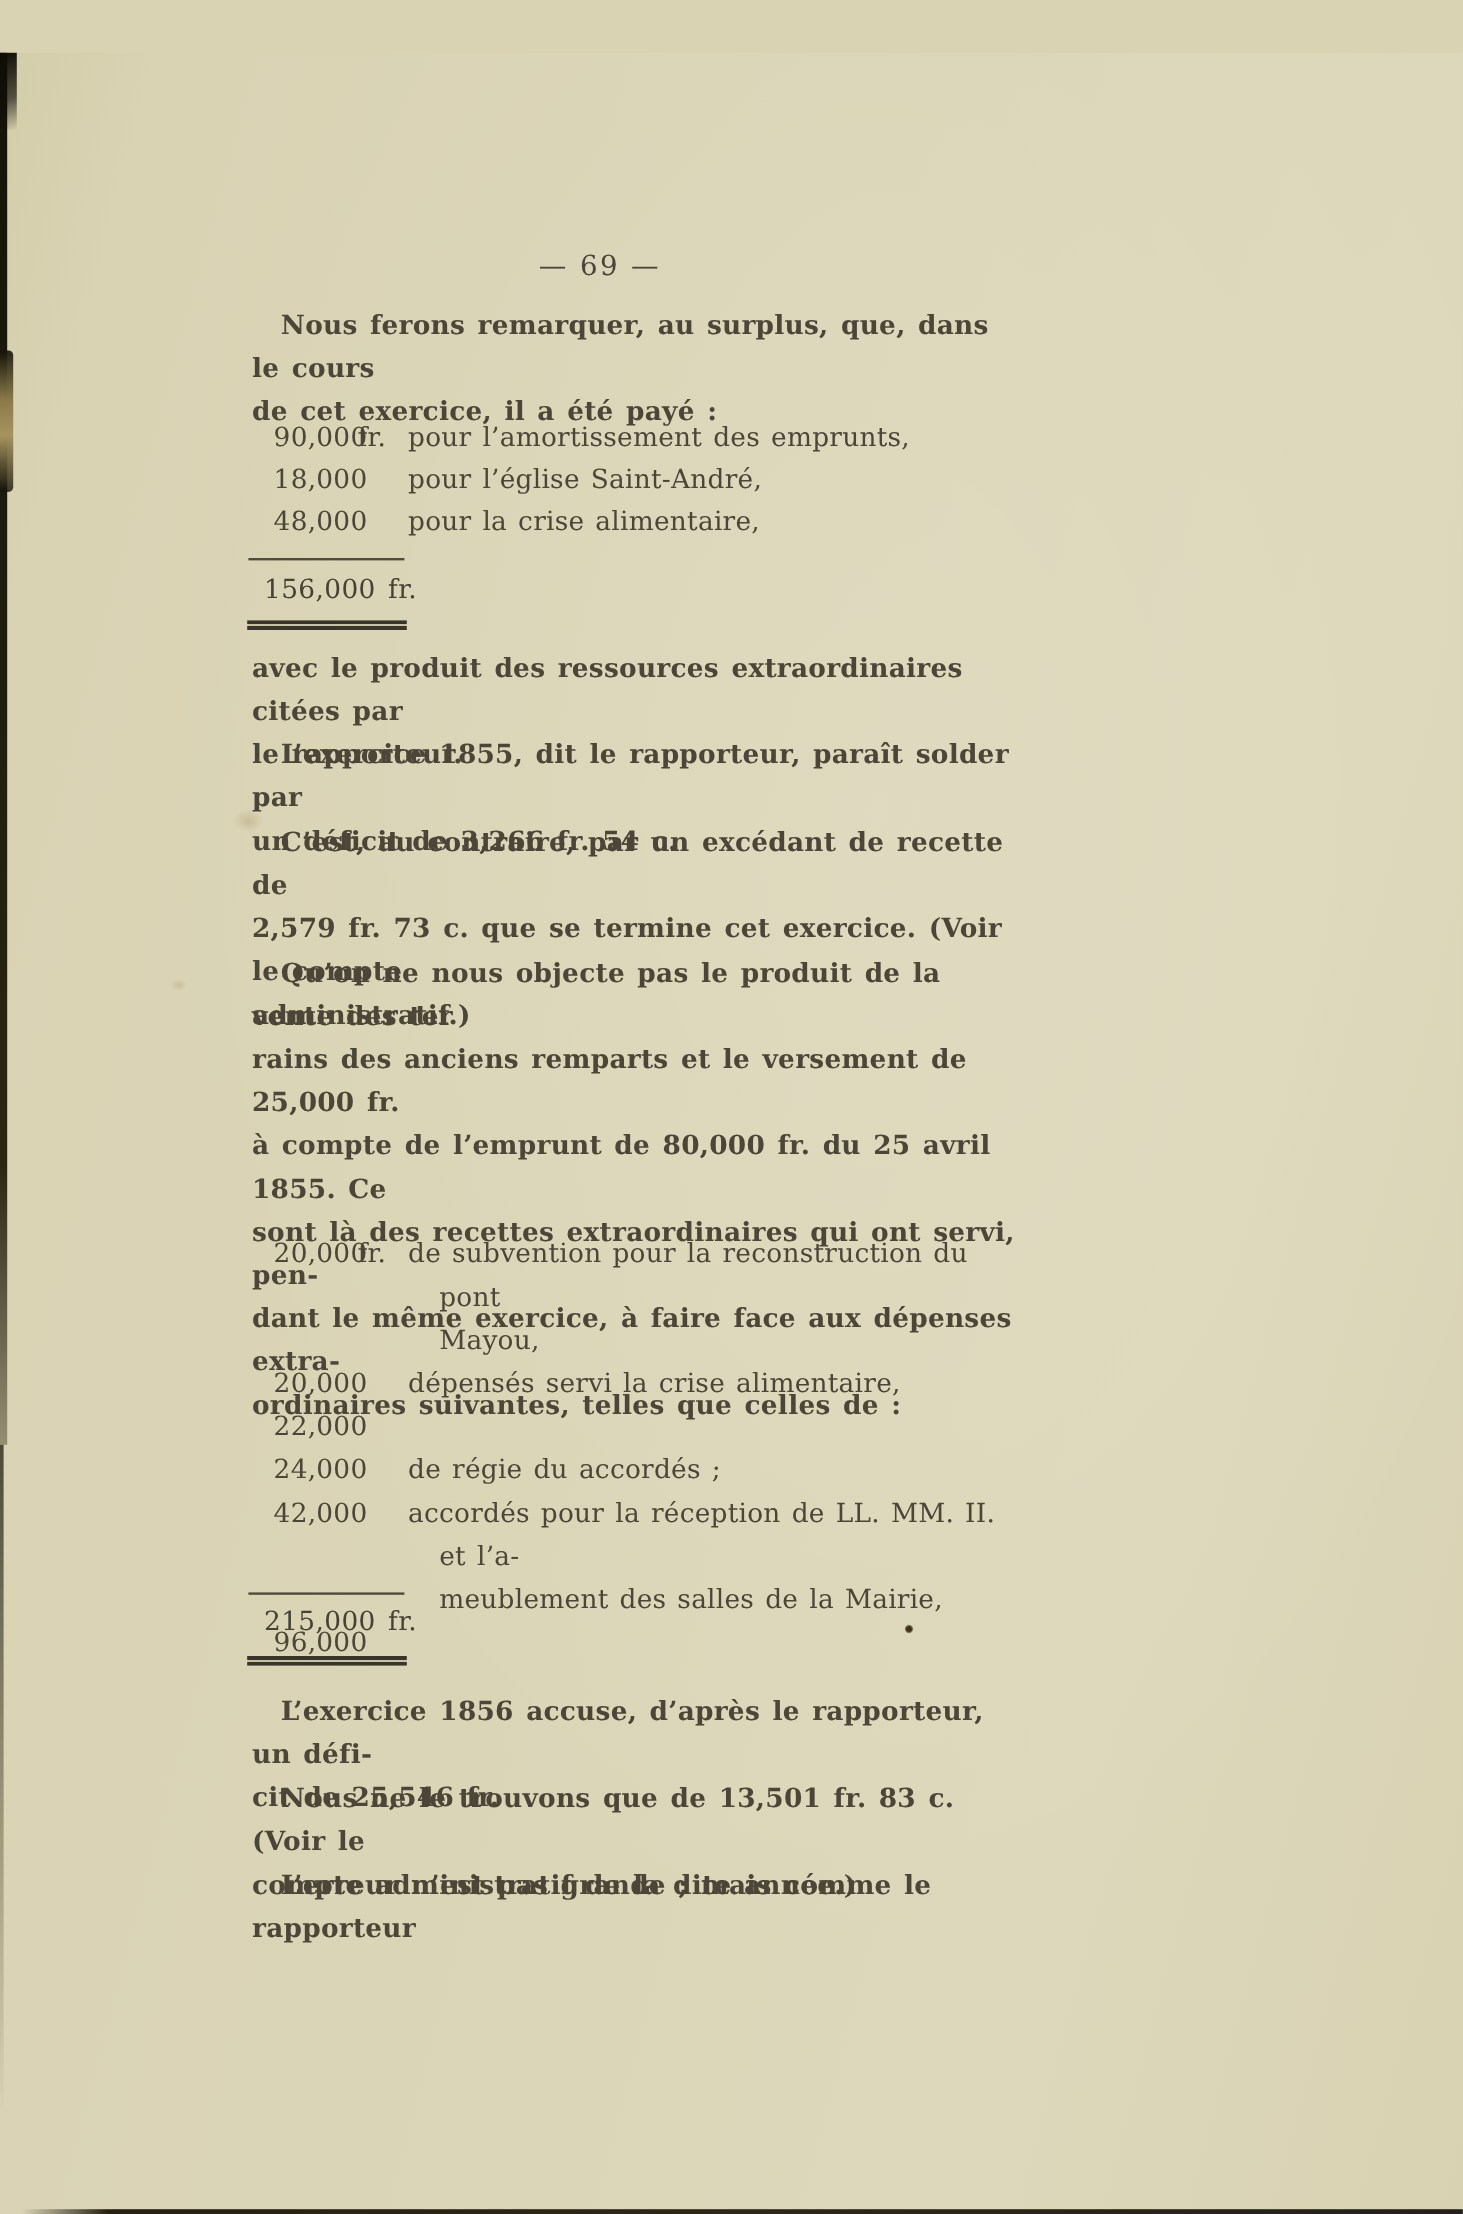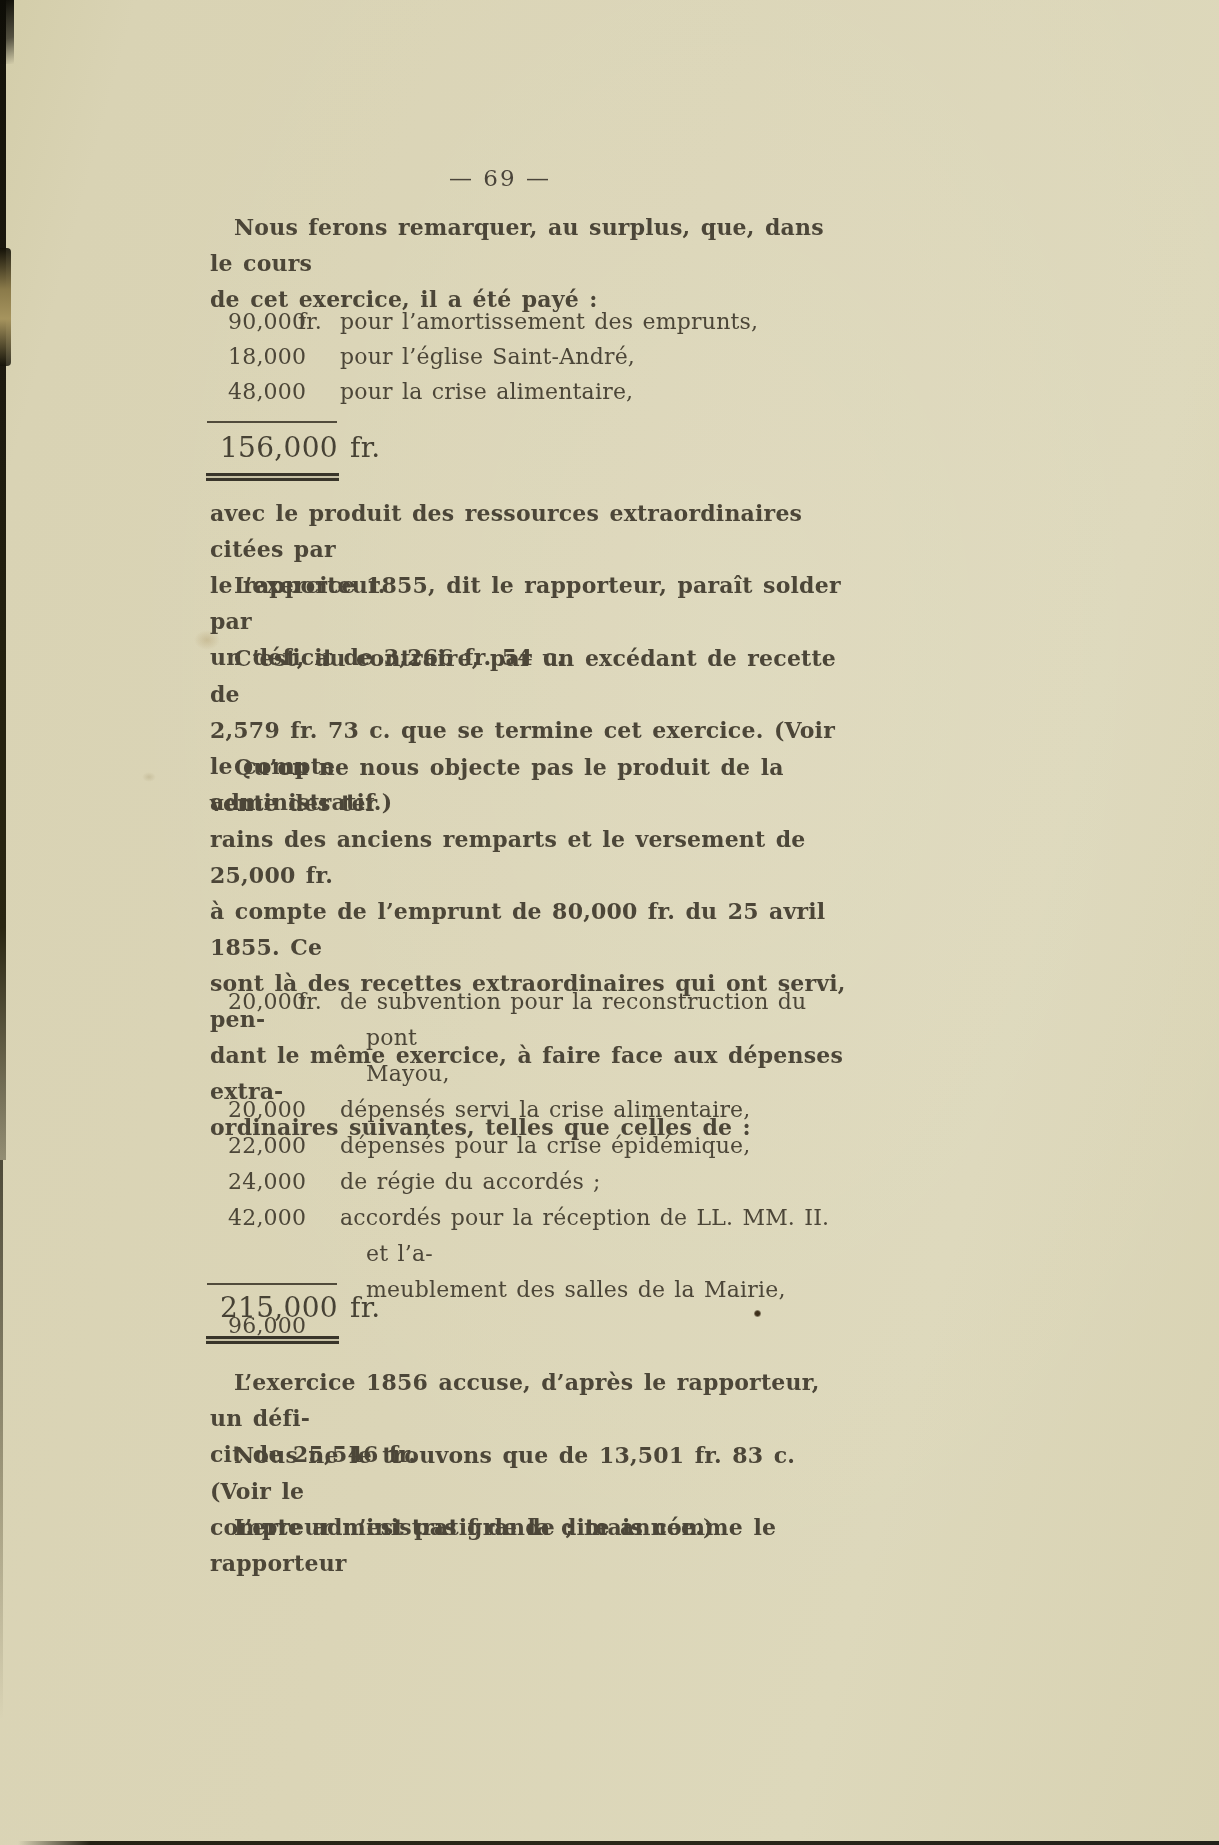--- a/index.html
+++ b/index.html
@@ -6,20 +6,21 @@
   body{
     width:1219px;height:1845px;position:relative;overflow:hidden;
     background:#d9d3b4;
     font-family:"DejaVu Serif","Liberation Serif",serif;
   }
   .page{
     position:absolute;inset:0;
     background:
       radial-gradient(ellipse at 60% 35%, rgba(255,255,250,0.10), rgba(0,0,0,0) 60%),
       linear-gradient(105deg, #d3cda9 0%, #d9d3b4 8%, #dbd5b7 45%, #ddd8bb 75%, #d8d2b2 100%);
+    margin-top: 44px;
   }
   
   .binding-edge{position:absolute;left:0;top:0;width:6px;height:1160px;
     background:linear-gradient(180deg,#141209 0%,#1c1910 30%,#23200f 55%,#2a2612 80%,rgba(42,38,18,0.4) 100%);}
   .binding-edge-lower{position:absolute;left:0;top:1160px;width:3px;height:560px;
     background:linear-gradient(180deg,rgba(30,27,14,0.75),rgba(60,52,25,0.35) 60%,rgba(90,80,40,0) 100%);}
   .binding-notch{position:absolute;left:0;top:248px;width:11px;height:118px;
     background:linear-gradient(180deg,rgba(20,18,8,0.9),#8a7a4a 35%,#a6945e 60%,rgba(20,18,8,0.8) 100%);
     border-radius:0 4px 4px 0;}
   .corner-mark{position:absolute;left:0;top:0;width:14px;height:64px;
@@ -44,21 +45,21 @@
   .mrow{display:flex;align-items:flex-start;}
   .amt{width:70px;flex:none;}
   .unit{width:42px;flex:none;}
   .desc{flex:1;white-space:pre-line;padding-left:26px;text-indent:-26px;}
   .list1 .mrow{line-height:35px;}
   .list2 .mrow{line-height:36px;}
 
   .rule-thin{position:absolute;left:207px;width:130px;height:2px;background:#514b3b;}
   .rule-double{position:absolute;left:206px;width:133px;height:8px;
     background:linear-gradient(180deg,#39352a 0 3px,rgba(57,53,42,0.12) 3px 5px,#39352a 5px 8px);}
-  .total{position:absolute;left:220px;font-size:28px;line-height:36px;
+  .total{position:absolute;left:220px;font-size:22px;line-height:36px;
     color:#474235;letter-spacing:0.3px;word-spacing:3px;}
 </style>
 </head>
 <body>
 
 <div class="page">
 
   <div class="binding-edge"></div>
   <div class="binding-edge-lower"></div>
   <div class="binding-notch"></div>
@@ -117,21 +118,20 @@
 Mayou,</span>
     </div>
     <div class="mrow">
       <span class="amt">20,000</span>
       <span class="unit"></span>
       <span class="desc">dépensés servi la crise alimentaire,</span>
     </div>
     <div class="mrow">
       <span class="amt">22,000</span>
       <span class="unit"></span>
-      <span class="desc">dépensés pour la crise épidémique,</span>
     </div>
     <div class="mrow">
       <span class="amt">24,000</span>
       <span class="unit"></span>
       <span class="desc">de régie du accordés ;</span>
     </div>
     <div class="mrow">
       <span class="amt">42,000</span>
       <span class="unit"></span>
       <span class="desc">accordés pour la réception de LL. MM. II. et l’a-

